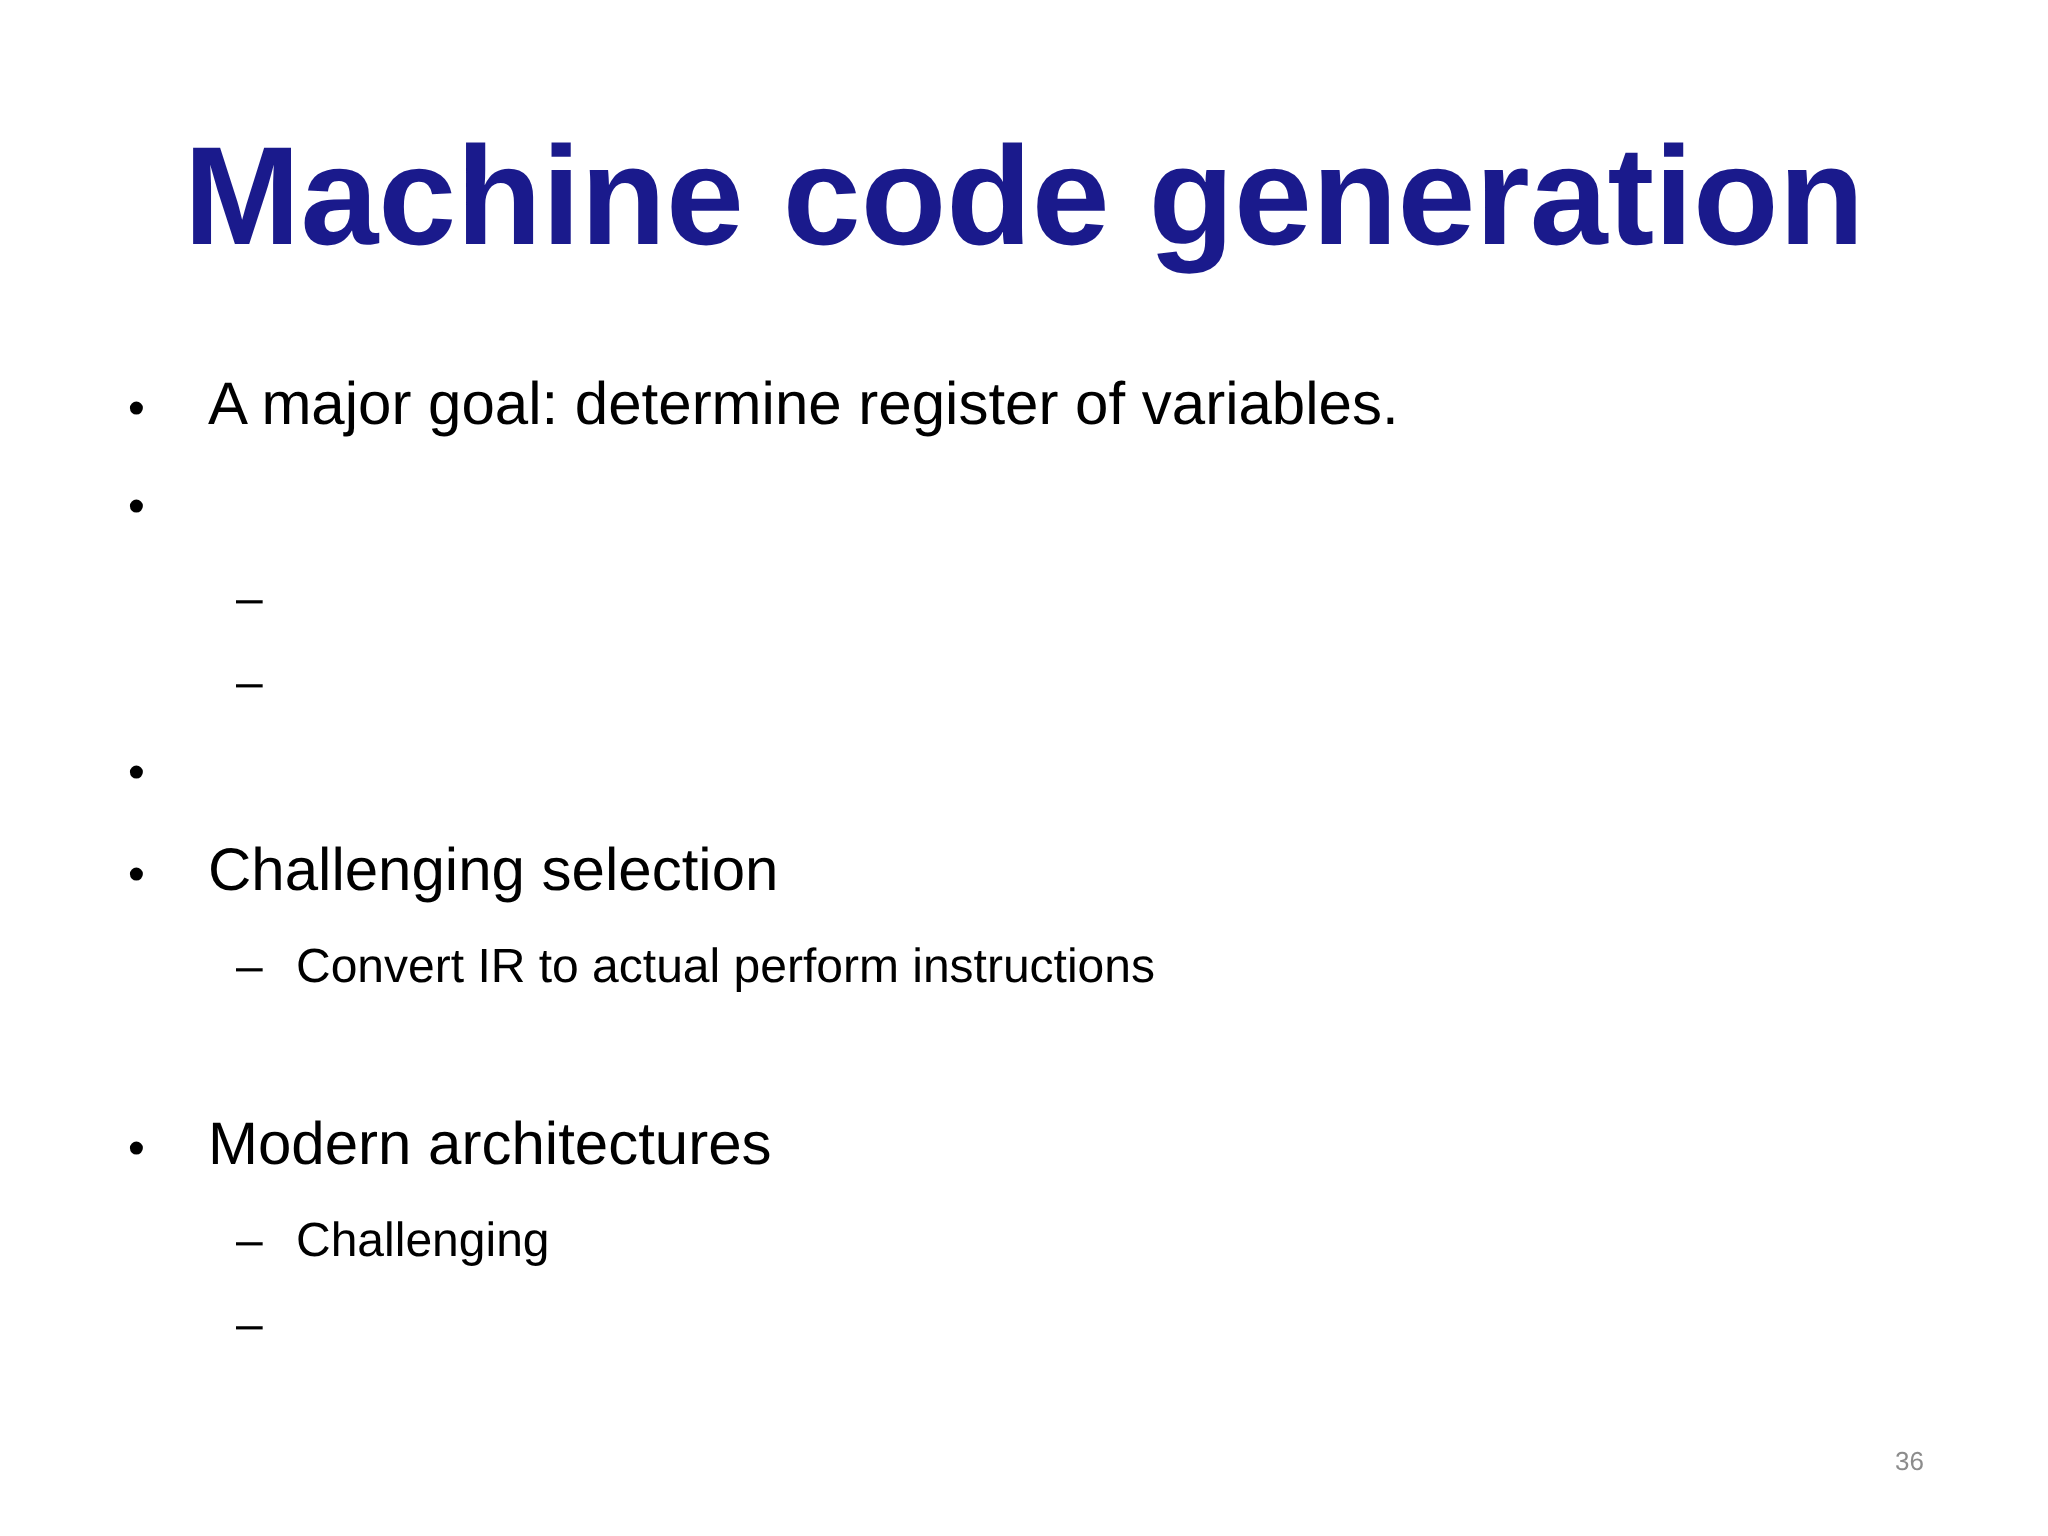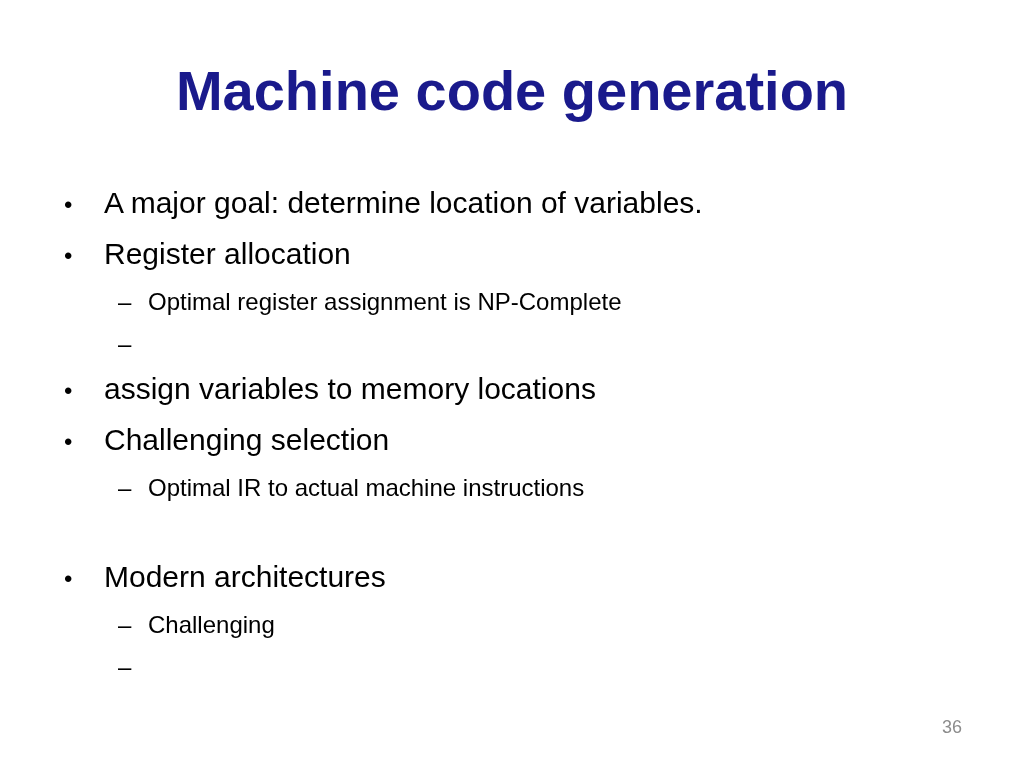--- a/index.html
+++ b/index.html
@@ -16,21 +16,21 @@
     width: 1024px;
     height: 768px;
     background: #ffffff;
   }
   .slide-title {
     position: absolute;
     top: 58px;
     left: 0;
     width: 1024px;
     text-align: center;
-    font-size: 56px;
+    font-size: 70px;
     font-weight: 700;
     letter-spacing: 0px;
     color: #1a1a8c;
     white-space: nowrap;
   }
   .content {
     position: absolute;
     top: 186px;
     left: 60px;
     width: 910px;
@@ -65,65 +65,62 @@
     text-align: left;
   }
   .row.spacer {
     height: 44px;
     margin: 0;
   }
   .page-number {
     position: absolute;
     right: 62px;
     bottom: 30px;
-    font-size: 18px;
+    font-size: 13px;
     color: #8c8c8c;
   }
 </style>
 </head>
 <body>
 
 <div class="slide">
 
   <div class="slide-title">Machine code generation</div>
 
   <div class="content">
 
     <div class="row l1">
       <span class="marker">•</span>
-      <span class="text">A major goal: determine location of variables.</span>
+      <span class="text">A major goal: determine register of variables.</span>
     </div>
 
     <div class="row l1">
       <span class="marker">•</span>
-      <span class="text">Register allocation</span>
     </div>
 
     <div class="row l2">
       <span class="marker">–</span>
-      <span class="text">Optimal register assignment is NP-Complete</span>
     </div>
 
     <div class="row l2">
       <span class="marker">–</span>
     </div>
 
     <div class="row l1">
       <span class="marker">•</span>
-      <span class="text">assign variables to memory locations</span>
     </div>
 
     <div class="row l1">
       <span class="marker">•</span>
       <span class="text">Challenging selection</span>
     </div>
 
     <div class="row l2">
       <span class="marker">–</span>
-      <span class="text">Optimal IR to actual machine instructions</span>
+      <span class="text">Convert IR to actual perform instructions</span>
     </div>
 
     <div class="row spacer"></div>
 
     <div class="row l1">
       <span class="marker">•</span>
       <span class="text">Modern architectures</span>
     </div>
 
     <div class="row l2">

